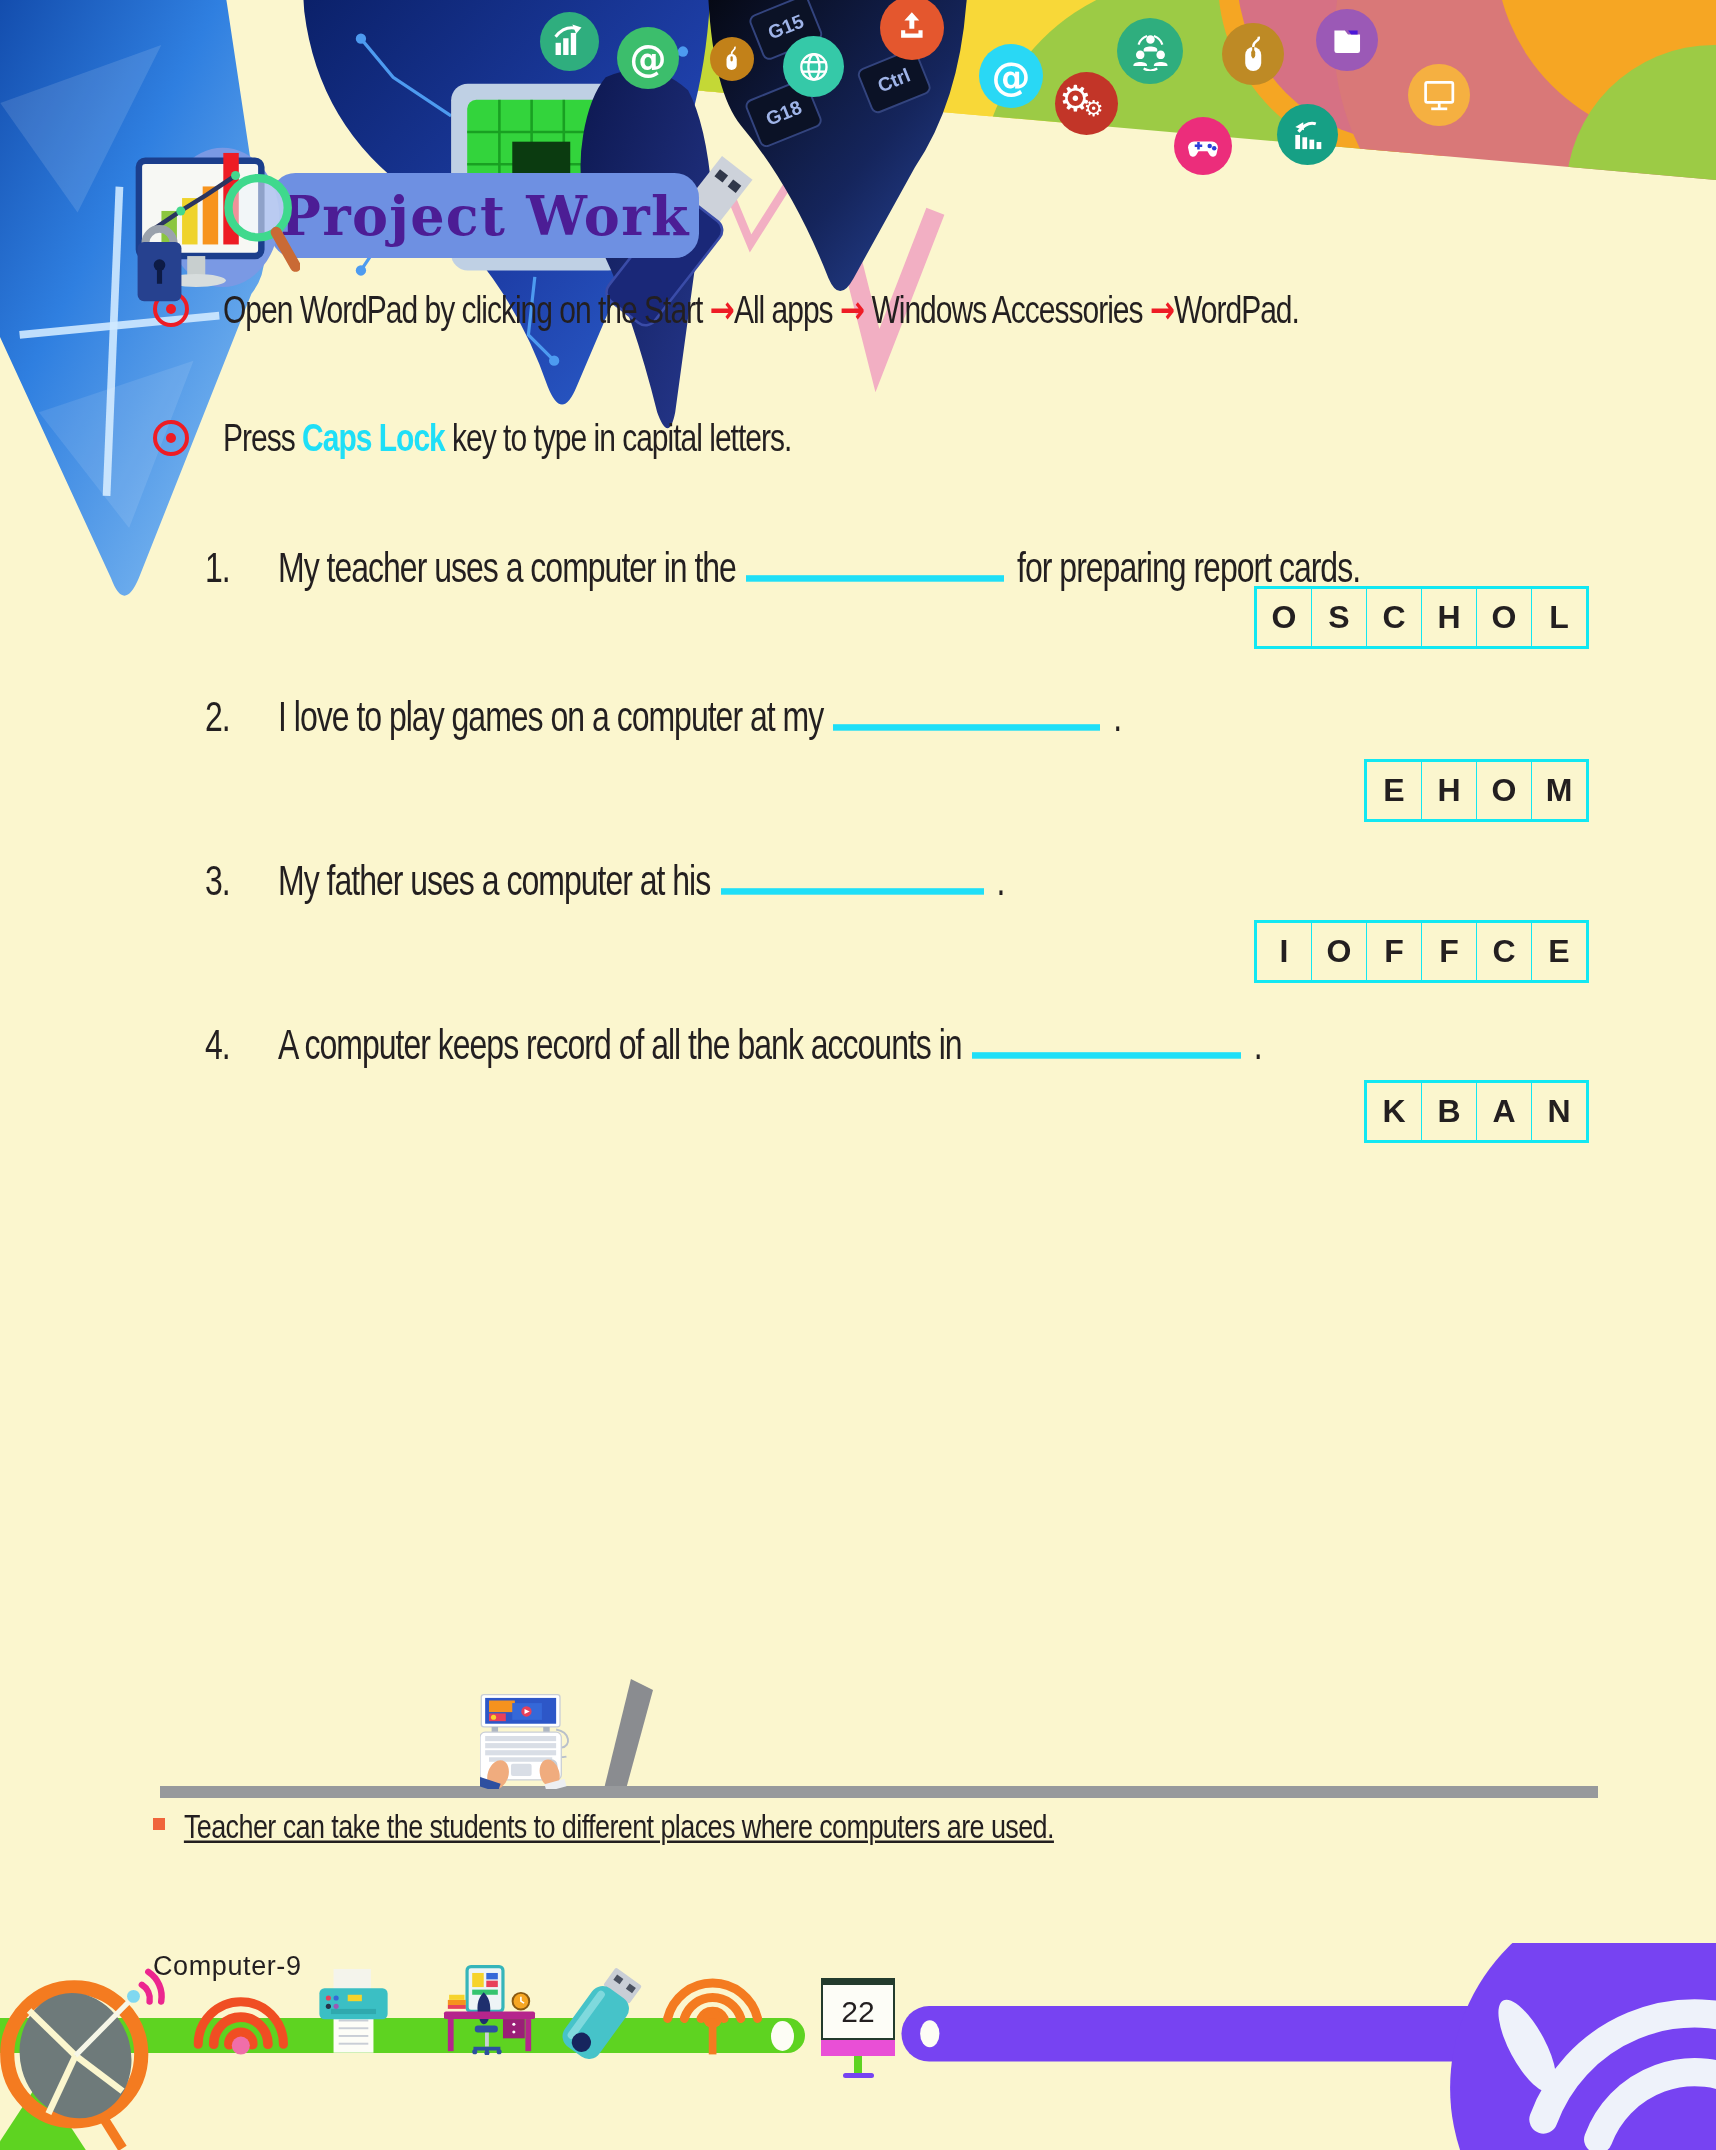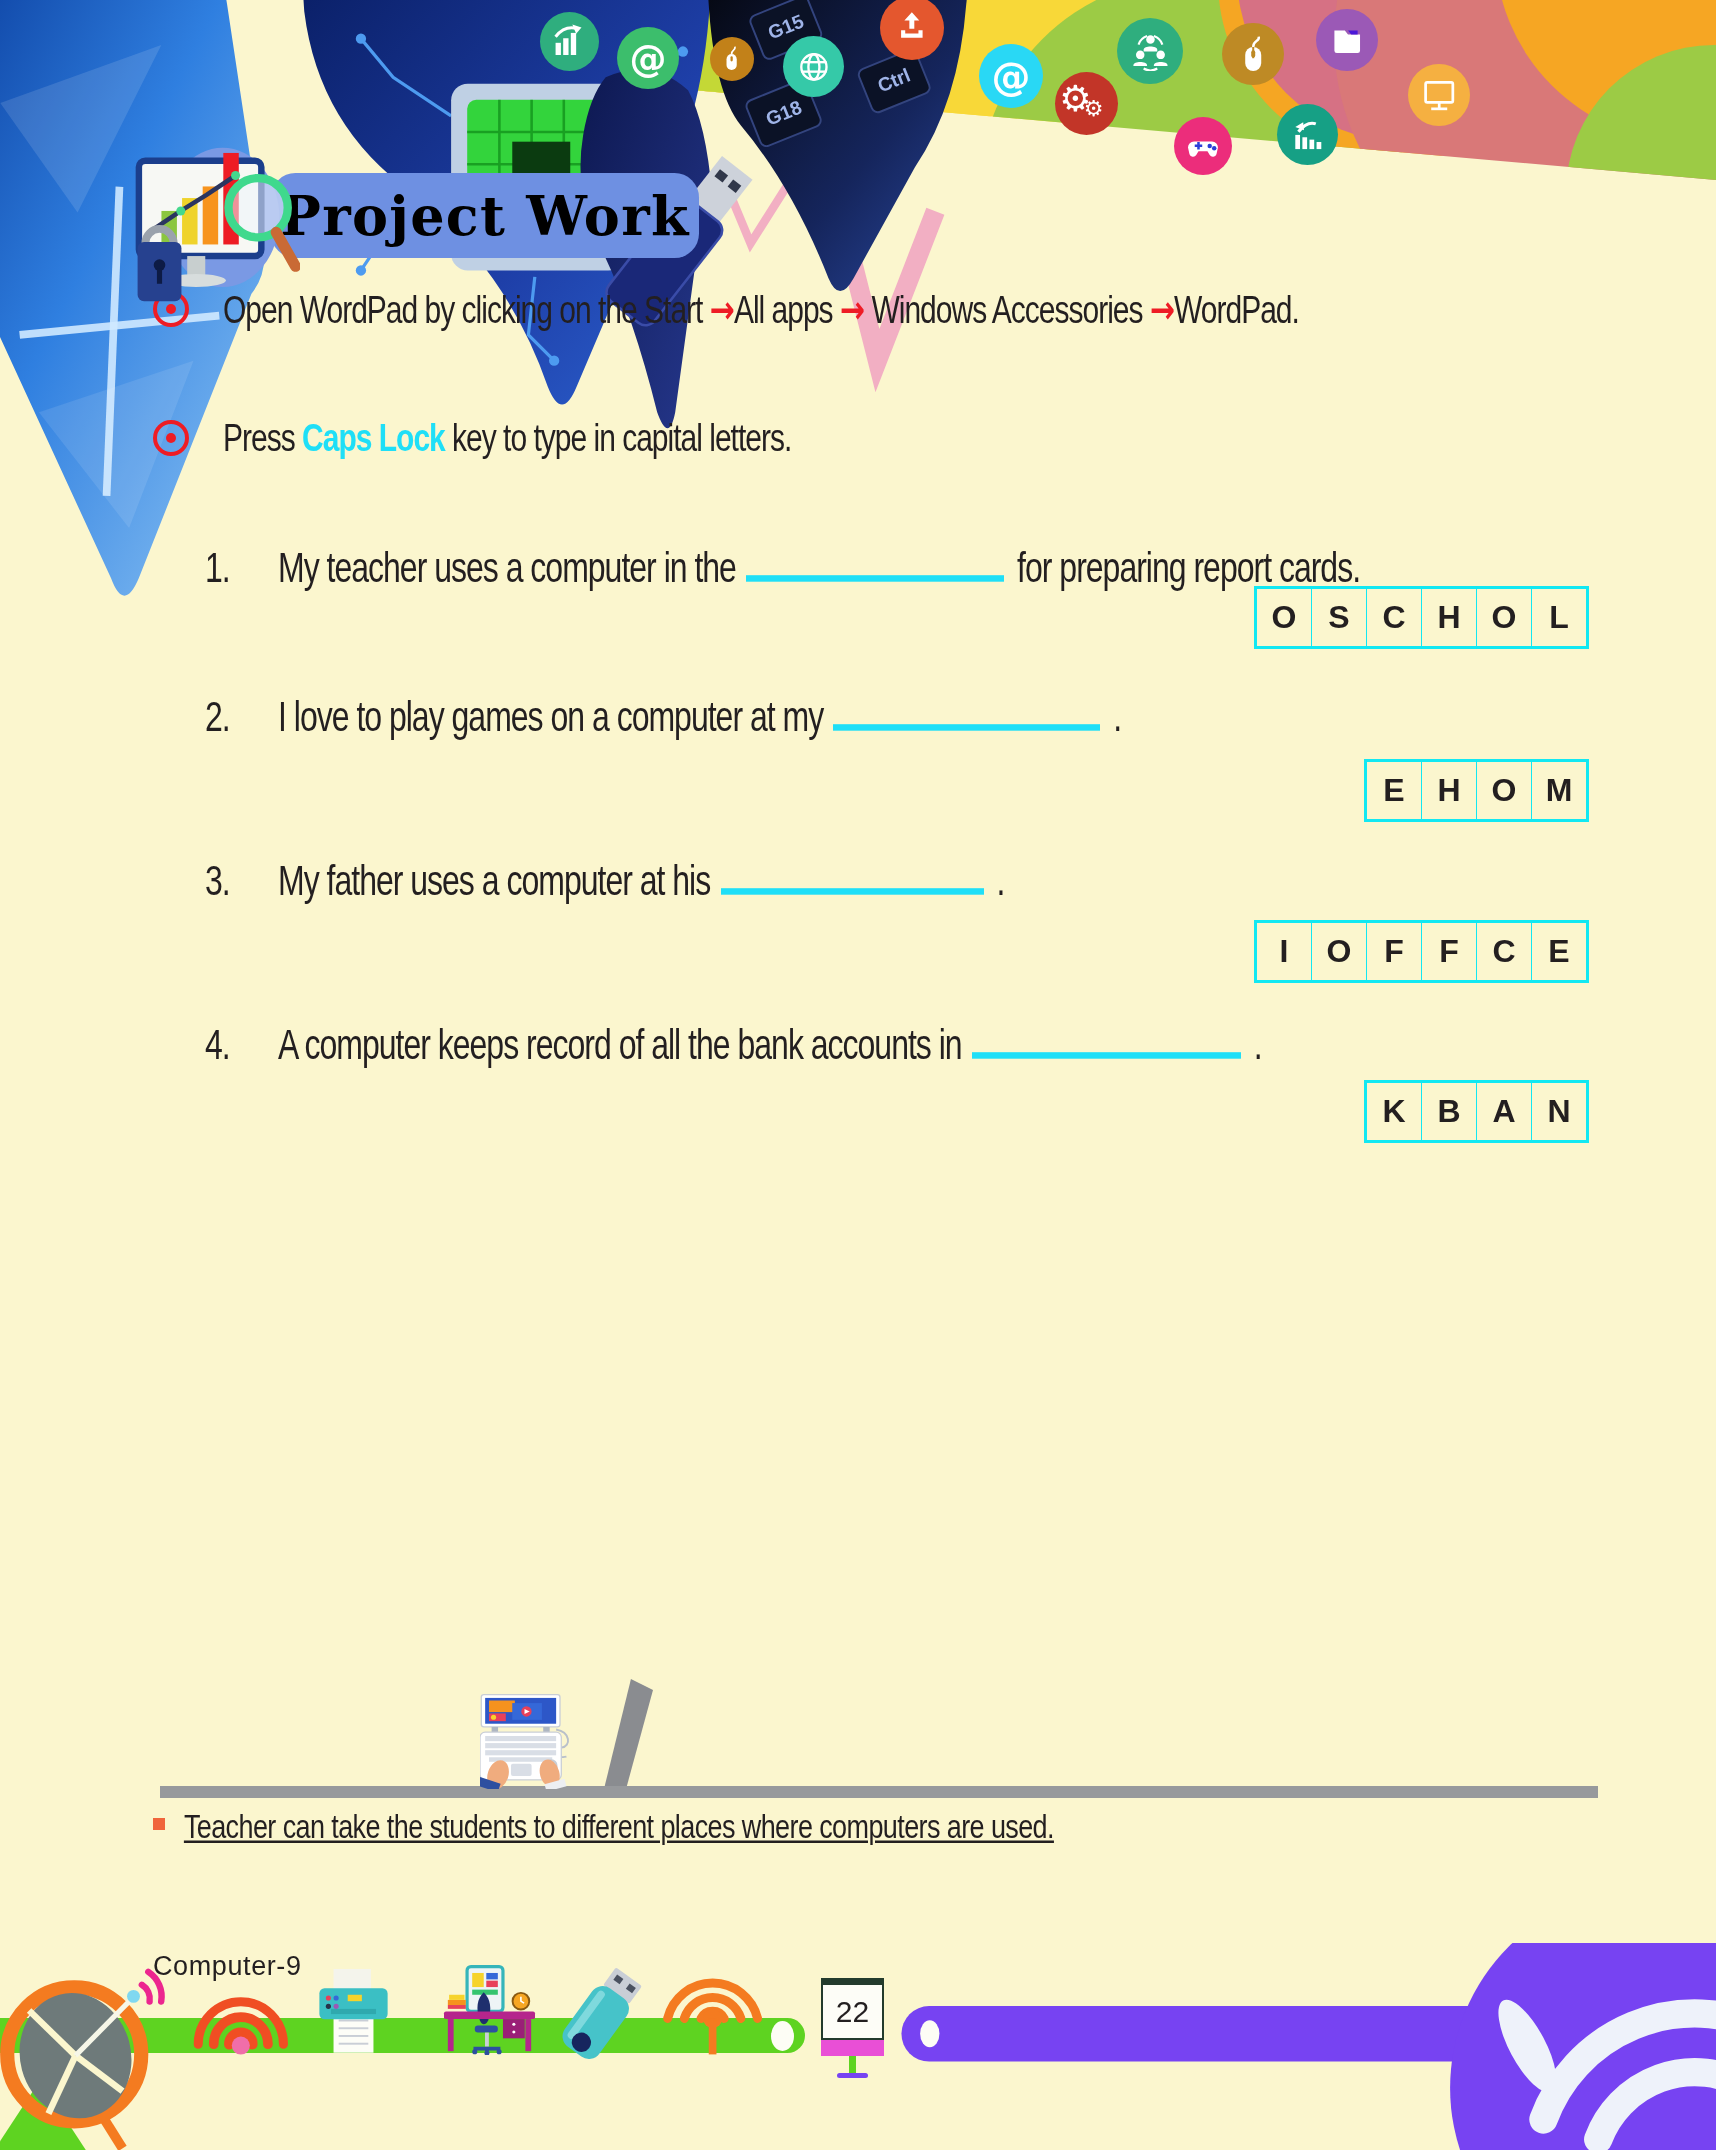--- a/index.html
+++ b/index.html
@@ -20,21 +20,21 @@
   .bicon{position:absolute;border-radius:50%;display:flex;align-items:center;justify-content:center;z-index:4;}
   .bicon svg{width:62%;height:62%;}
   .atglyph{color:#fff;font-weight:bold;font-family:"DejaVu Sans",sans-serif;}
   .gearglyph{color:#fff;font-family:"DejaVu Sans",sans-serif;line-height:1;}
 
   .petals{position:absolute;left:0;top:0;z-index:2;}
 
   
   .title-banner{position:absolute;left:271px;top:173px;width:428px;height:85px;z-index:3;
     background:var(--title-banner-blue);border-radius:24.5px;display:flex;align-items:center;justify-content:center;}
-  .title-banner span{font-family:"DejaVu Serif",serif;font-weight:bold;font-size:54px;color:#000000;letter-spacing:1.3px;}
+  .title-banner span{font-family:"DejaVu Serif",serif;font-weight:bold;font-size:54px;color:#4c1d95;letter-spacing:1.3px;}
   .title-icon{position:absolute;left:126px;top:140px;z-index:4;}
 
   
   .irow{position:absolute;left:153px;display:flex;align-items:center;gap:34px;z-index:3;white-space:nowrap;text-align:right;}
   .odot{width:28px;height:28px;border:4.5px solid var(--bullet-red);border-radius:50%;
     display:flex;align-items:center;justify-content:center;flex:none;}
   .odot::after{content:"";width:10.3px;height:10.3px;border-radius:50%;background:var(--bullet-red);}
   .itext{font-size:30px;font-weight:500;letter-spacing:-1px;transform:scaleY(1.28);transform-origin:left center;}
   .arrow{color:var(--bullet-red);font-family:"DejaVu Sans",sans-serif;font-weight:bold;}
   .cyan{color:var(--accent-cyan);font-weight:bold;}
@@ -64,21 +64,21 @@
   .nrow{position:absolute;left:153px;display:flex;gap:19.3px;z-index:3;white-space:nowrap;text-decoration:underline;}
   .sq{width:11.6px;height:11.6px;background:var(--note-bullet);margin-top:10.3px;flex:none;}
   .ntext{font-size:27px;font-weight:500;letter-spacing:-0.6px;transform:scaleY(1.25);transform-origin:left top;}
 
   
   .gbar{position:absolute;left:0;top:2018px;width:805px;height:35px;background:var(--footer-green);
     border-radius:0 18px 18px 0;z-index:1;}
   .gdot{position:absolute;left:771px;top:2021px;width:23px;height:30px;border-radius:50%;background:#FDFDF5;z-index:2;}
   .book-label{position:absolute;left:153px;top:1951px;font-size:27px;letter-spacing:0.6px;z-index:2;}
   .fitem{position:absolute;z-index:2;}
-  .p22{position:absolute;left:821px;top:1978px;width:63px;z-index:2;}
+  .p22{position:absolute;left:821px;top:1978px;width:74px;z-index:2;}
   .p22screen{height:62px;background:#FDFDF7;border:2.6px solid #233B2D;border-top:7px solid #233B2D;
     display:flex;align-items:center;justify-content:center;font-size:30px;box-sizing:border-box;}
   .p22strip{height:15.5px;background:#E94FD6;}
   .p22stem{width:7.7px;height:17px;background:var(--footer-green);margin:0 auto;}
   .p22base{width:31px;height:5.8px;background:var(--footer-purple);border-radius:2.6px;margin:0 auto;}
 </style>
 </head>
 <body>
 
 <div class="page">

